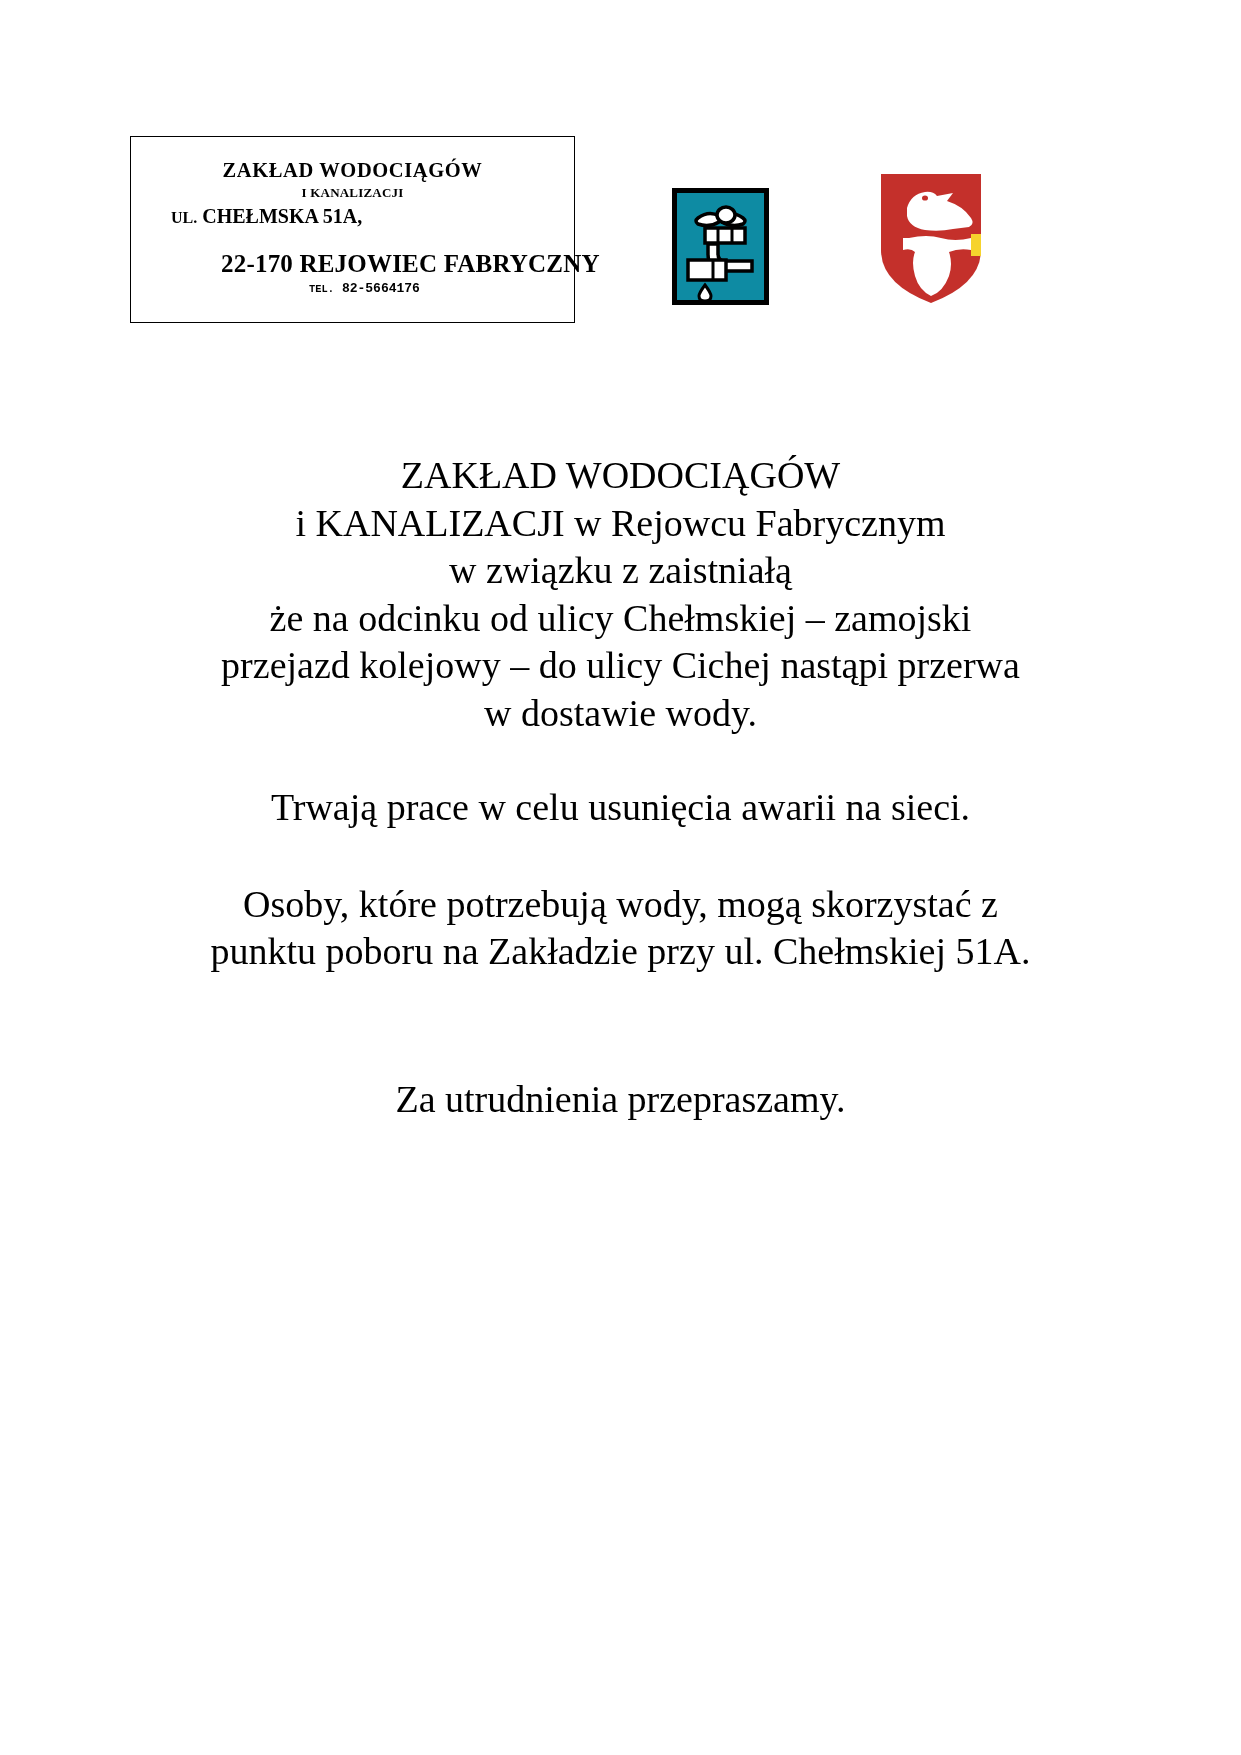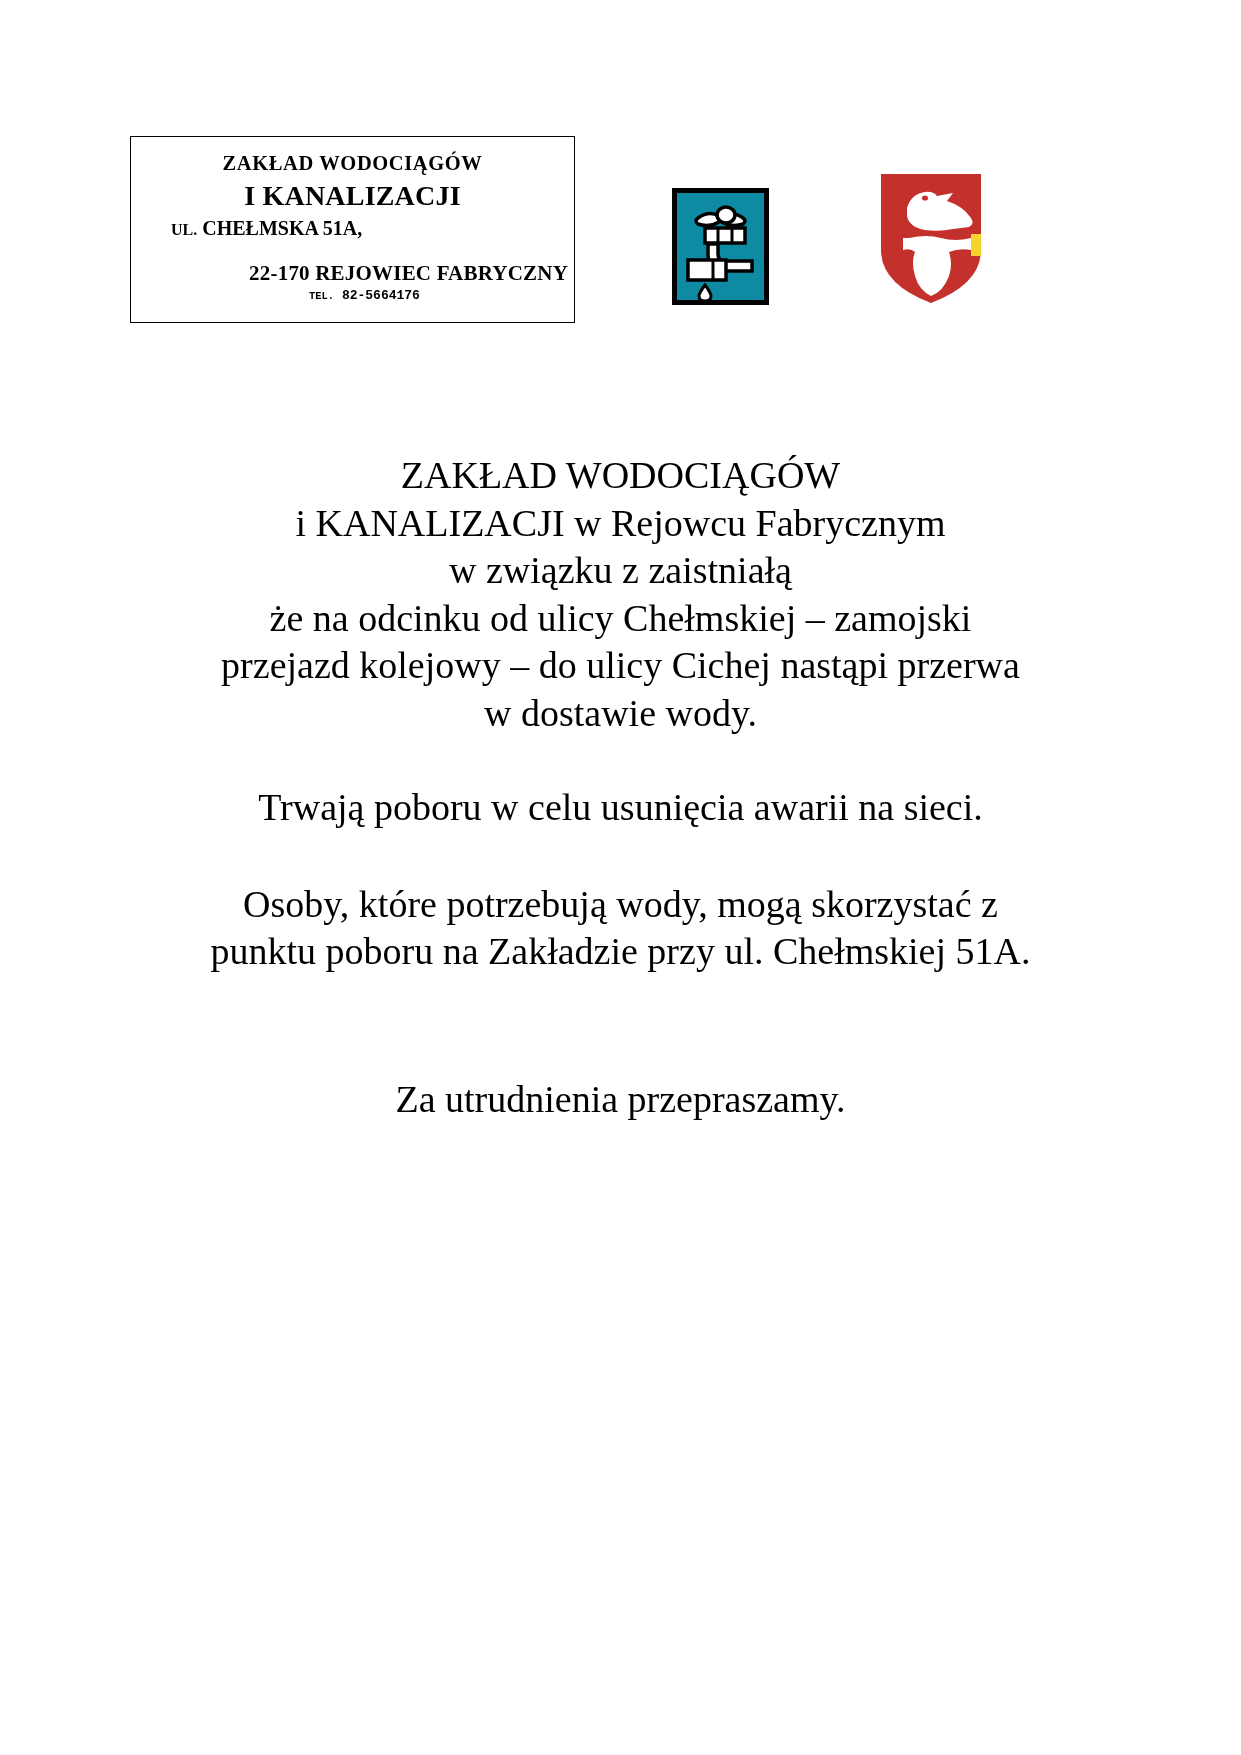--- a/index.html
+++ b/index.html
@@ -48,33 +48,33 @@
     white-space: nowrap;
   }
   .lh-l1 {
     text-align: center;
     font-size: 20.5px;
     letter-spacing: 0.6px;
     margin-bottom: 1px;
   }
   .lh-l2 {
     text-align: center;
-    font-size: 28px;
+    font-size: 13px;
     letter-spacing: 0.2px;
     margin-bottom: 1px;
   }
   .lh-l3 {
     text-align: left;
     font-size: 20px;
     padding-left: 34px;
     margin-bottom: 19px;
   }
   .lh-l4 {
     text-align: right;
-    font-size: 21px;
+    font-size: 25px;
     padding-left: 84px;
     letter-spacing: 0.2px;
     margin-bottom: 1px;
   }
   .lh-l5 {
     text-align: center;
     font-size: 13px;
     padding-left: 24px;
     font-family: Liberation Mono, monospace;
   }
@@ -189,21 +189,21 @@
     <span class="body-line">i KANALIZACJI w Rejowcu Fabrycznym</span>
     <span class="body-line">w związku z zaistniałą</span>
     <span class="body-line">że na odcinku od ulicy Chełmskiej – zamojski</span>
     <span class="body-line">przejazd kolejowy – do ulicy Cichej nastąpi przerwa</span>
     <span class="body-line">w dostawie wody.</span>
   </div>
 
   <div class="gap-sm"></div>
 
   <div class="para">
-    <span class="body-line">Trwają poboru w celu usunięcia awarii na sieci.</span>
+    <span class="body-line">Trwają prace w celu usunięcia awarii na sieci.</span>
   </div>
 
   <div class="gap-md"></div>
 
   <div class="para">
     <span class="body-line">Osoby, które potrzebują wody, mogą skorzystać z</span>
     <span class="body-line">punktu poboru na Zakładzie przy ul. Chełmskiej 51A.</span>
   </div>
 
   <div class="gap-lg"></div>

